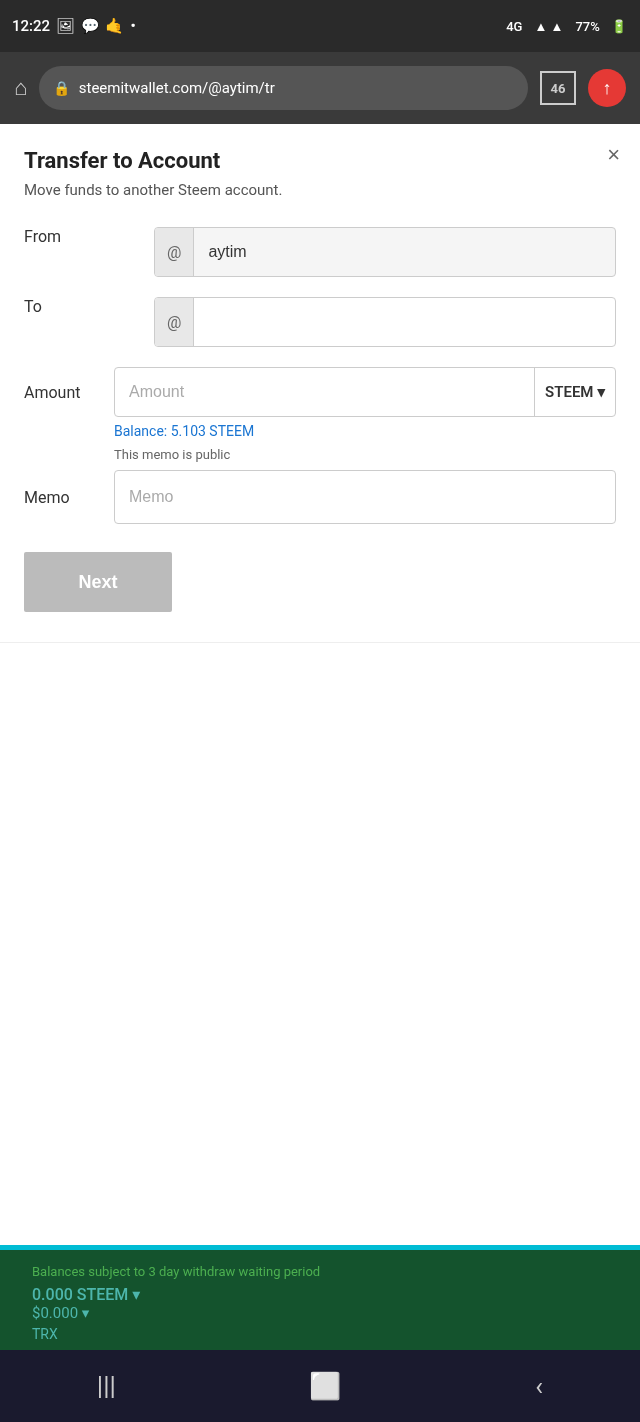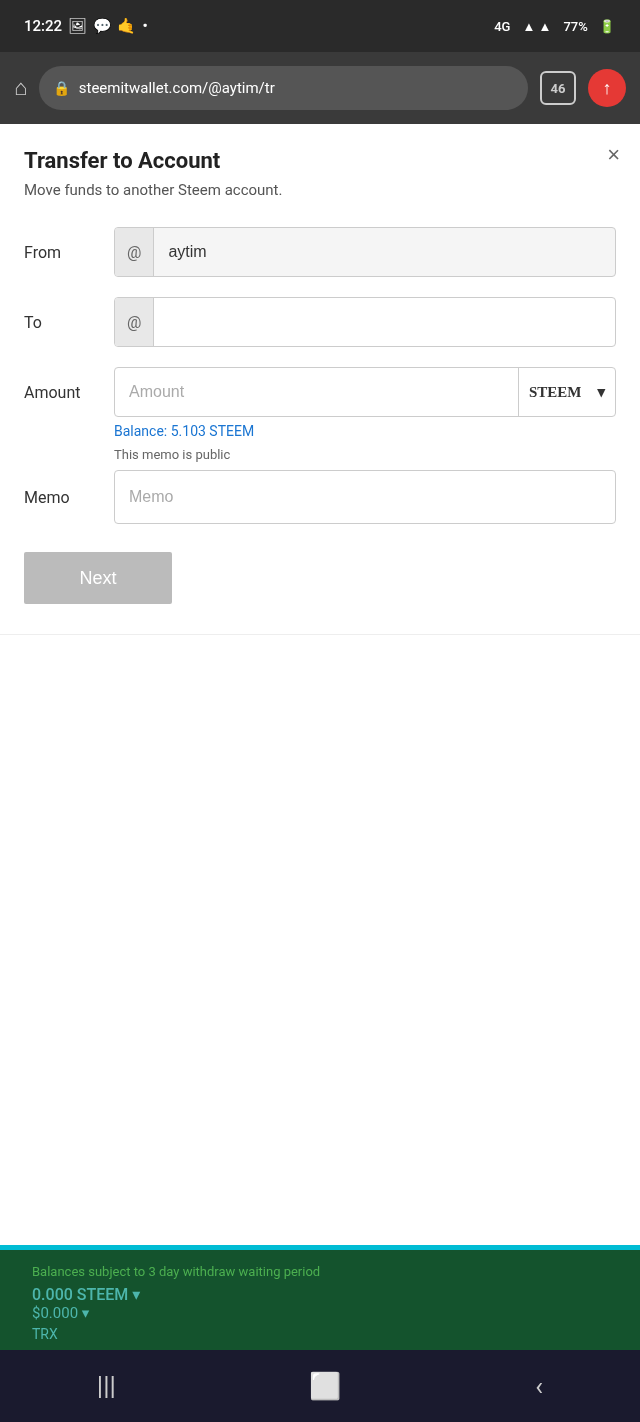--- a/index.html
+++ b/index.html
@@ -14,21 +14,21 @@
     }
 
     
     .status-bar {
       background: #2a2a2a;
       color: #fff;
       height: 52px;
       display: flex;
       align-items: center;
       justify-content: space-between;
-      padding: 0 24px;
+      padding: 0 12px;
       font-size: 15px;
       font-weight: 500;
       flex-shrink: 0;
     }
     .status-bar-left { display: flex; align-items: center; gap: 6px; }
     .status-bar-right { display: flex; align-items: center; gap: 12px; font-size: 13px; }
 
     
     .browser-bar {
       background: #3a3a3a;
@@ -53,21 +53,21 @@
       padding: 0 14px;
       gap: 8px;
       color: #fff;
       font-size: 15px;
     }
     .lock-icon { font-size: 14px; color: #ccc; }
     .url-text { color: #fff; font-size: 15px; white-space: nowrap; overflow: hidden; }
     .browser-badge {
       background: transparent;
       border: 2px solid #ccc;
-      border-radius: 6px;
+      border-radius: 0;
       color: #ccc;
       font-size: 13px;
       font-weight: bold;
       width: 36px;
       height: 34px;
       display: flex;
       align-items: center;
       justify-content: center;
     }
     .browser-upload {
@@ -116,22 +116,23 @@
     }
     .dialog-subtitle {
       font-size: 15px;
       color: #555;
       margin-bottom: 28px;
     }
 
     
     .form-row {
       display: flex;
-      align-items: center;
+      align-items: flex-start;
       margin-bottom: 20px;
+      gap: 40px;
     }
     .form-label {
       width: 90px;
       font-size: 16px;
       color: #333;
       flex-shrink: 0;
     }
     .form-input-wrap {
       flex: 1;
       display: flex;
@@ -204,23 +205,22 @@
     .amount-input::placeholder { color: #aaa; }
     .currency-dropdown {
       display: flex;
       align-items: center;
       height: 48px;
       padding: 0 10px;
       border-left: 1px solid #ccc;
       font-size: 15px;
       font-weight: 600;
       color: #333;
-      gap: 16px;
+      gap: 4px;
       cursor: pointer;
-      font-family: Liberation Serif, serif;
     }
     .balance-link {
       margin-left: 90px;
       color: #1a75d2;
       font-size: 14px;
       margin-top: 6px;
       cursor: pointer;
     }
     .memo-note {
       margin-left: 90px;
@@ -252,25 +252,25 @@
       outline: none;
     }
     .memo-input::placeholder { color: #aaa; }
 
     
     .next-btn {
       display: flex;
       align-items: center;
       justify-content: center;
       width: 148px;
-      height: 52px;
+      height: 60px;
       background: #bbb;
       color: #fff;
       font-size: 18px;
-      font-weight: 400;
+      font-weight: 700;
       border: none;
       border-radius: 2px;
       cursor: pointer;
       margin-left: 0;
     }
 
     
     .empty-space {
       flex: 1;
       background: #fff;

